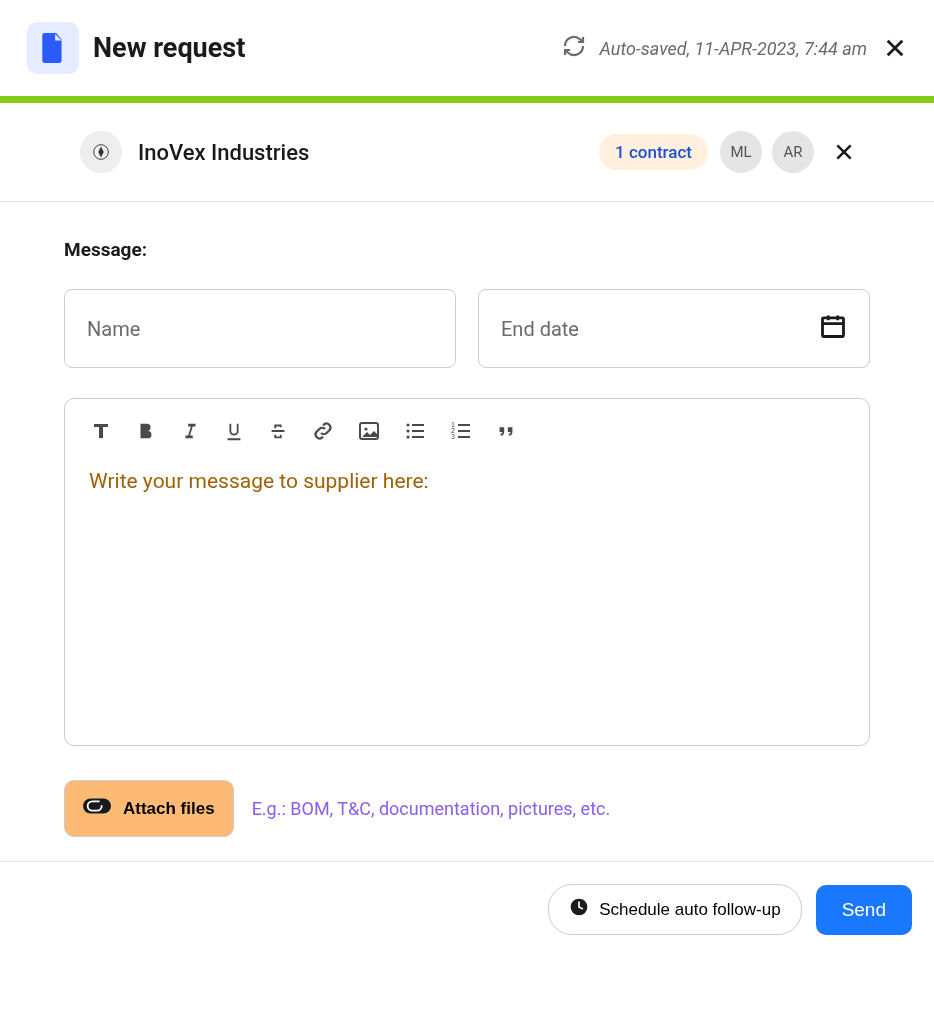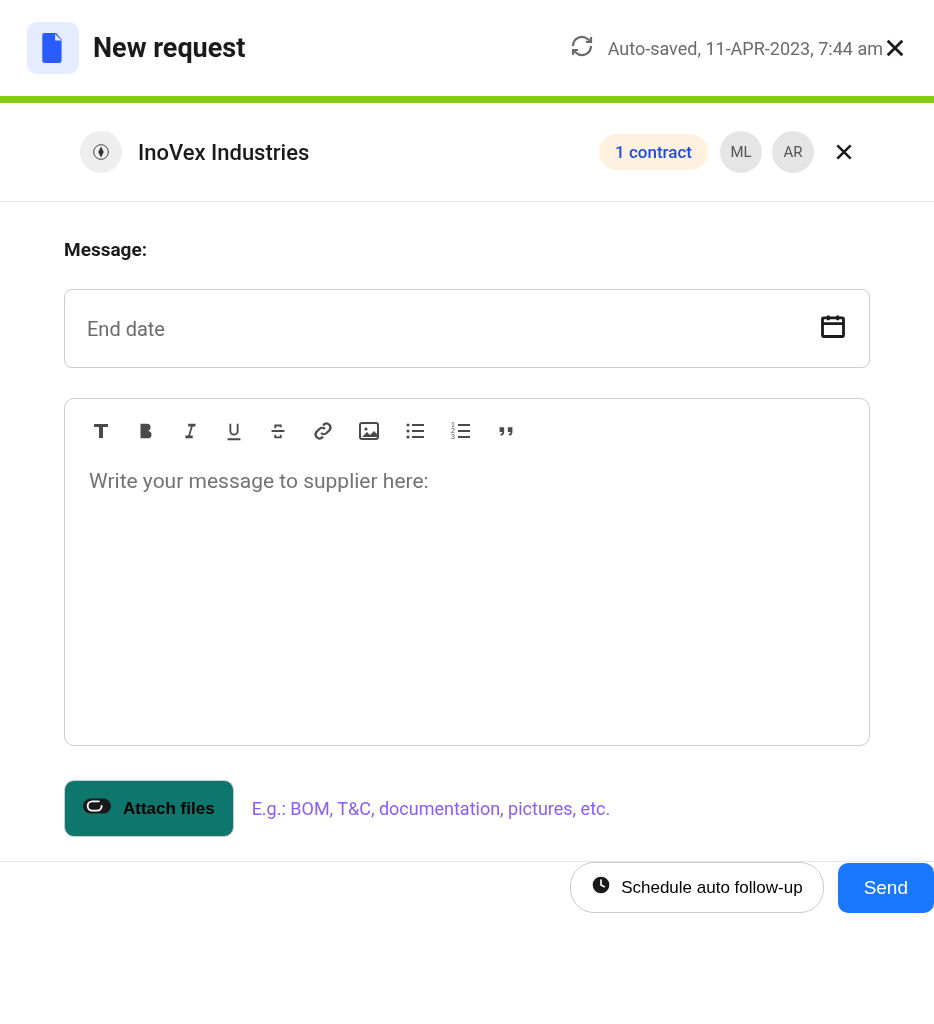--- a/index.html
+++ b/index.html
@@ -27,21 +27,22 @@
 }
 .page-title {
   font-size: 27px;
   font-weight: 700;
   flex: 1;
 }
 .refresh-icon { margin-right: 14px; color: #6b6b6b; }
 .autosave {
   font-size: 18px;
   color: #6b6b6b;
-  margin-right: 0;
+  margin-right: 16px;
+  font-style: italic;
 }
 .close-x {
   width: 24px; height: 24px; cursor: pointer;
   display:flex; align-items:center; justify-content:center;
 }
 
 .recipients {
   padding: 14px 16px;
   border-bottom: 1px solid #e5e5e5;
 }
@@ -127,21 +128,21 @@
   align-items: center;
   gap: 22px;
   margin-bottom: 22px;
   color: #4a4a4a;
 }
 .toolbar .tbtn {
   cursor: pointer;
   display: flex; align-items: center; justify-content: center;
 }
 .editor-placeholder {
-  color: #737373;
+  color: #a16207;
   font-size: 21px;
   line-height: 1.55;
 }
 .editor-placeholder p + p { margin-top: 30px; }
 
 .attach-row {
   display: flex;
   align-items: center;
   gap: 18px;
   margin-top: 34px;
@@ -149,29 +150,30 @@
 .attach-btn {
   border: 1px solid #ccc;
   border-radius: 10px;
   padding: 14px 18px;
   display: flex;
   align-items: center;
   gap: 12px;
   font-size: 17px;
   font-weight: 600;
   cursor: pointer;
-  background: #0f766e;
+  background: #fdba74;
 }
 .attach-hint {
   color: #8b5cf6;
   font-size: 18px;
 }
 
 .footer {
   border-top: 1px solid #e5e5e5;
+  padding: 22px;
   display: flex;
   justify-content: flex-end;
   align-items: flex-end;
   gap: 14px;
 }
 .schedule-btn {
   border: 1px solid #ccc;
   border-radius: 24px;
   padding: 12px 20px;
   display: flex;
@@ -239,20 +241,23 @@
     </div>
   </div>
 
 
 </div>
 
 <div class="message-section">
   <div class="message-label">Message:</div>
 
   <div class="field-row">
+    <div class="text-field">
+      <span>Name</span>
+    </div>
     <div class="text-field">
       <span>End date</span>
       <span class="calendar-icon">
         <svg width="28" height="28" viewBox="0 0 24 24" fill="none" stroke="#1a1a1a" stroke-width="2.4">
             <rect x="3" y="5" width="18" height="16" rx="1"></rect>
             <path d="M3 10h18M8 3v4M16 3v4"></path>
           </svg>
       </span>
     </div>
   </div>

